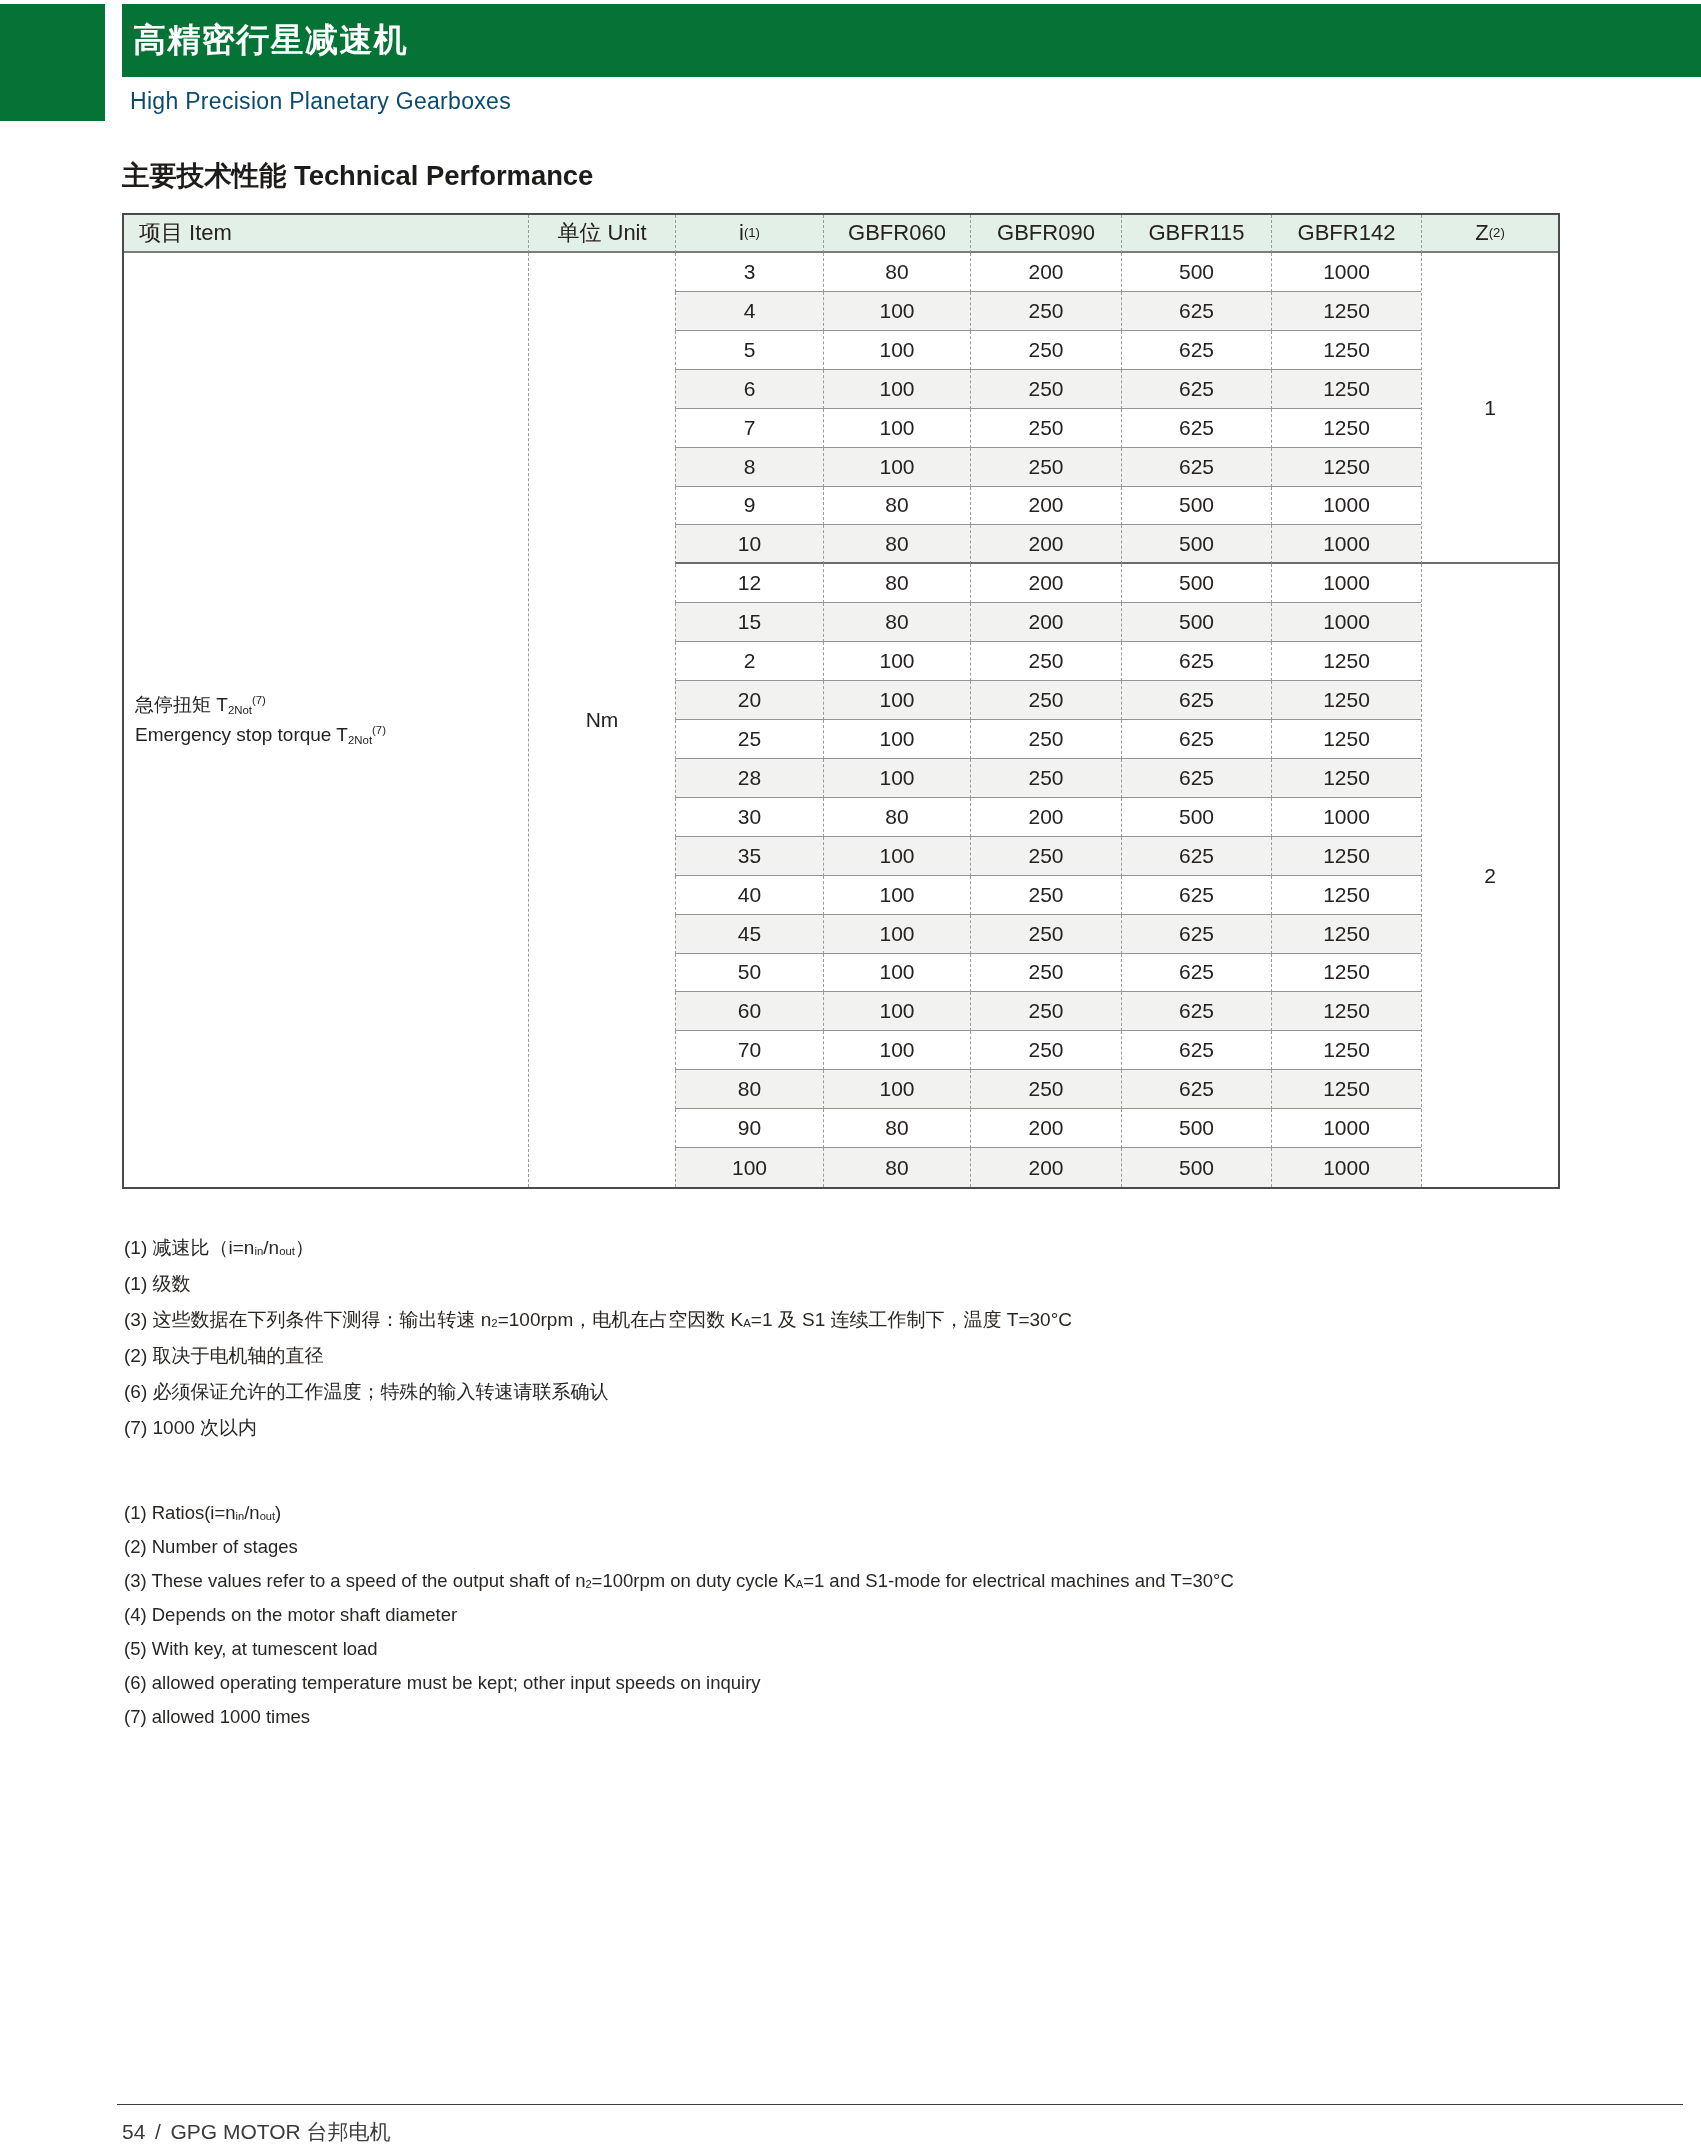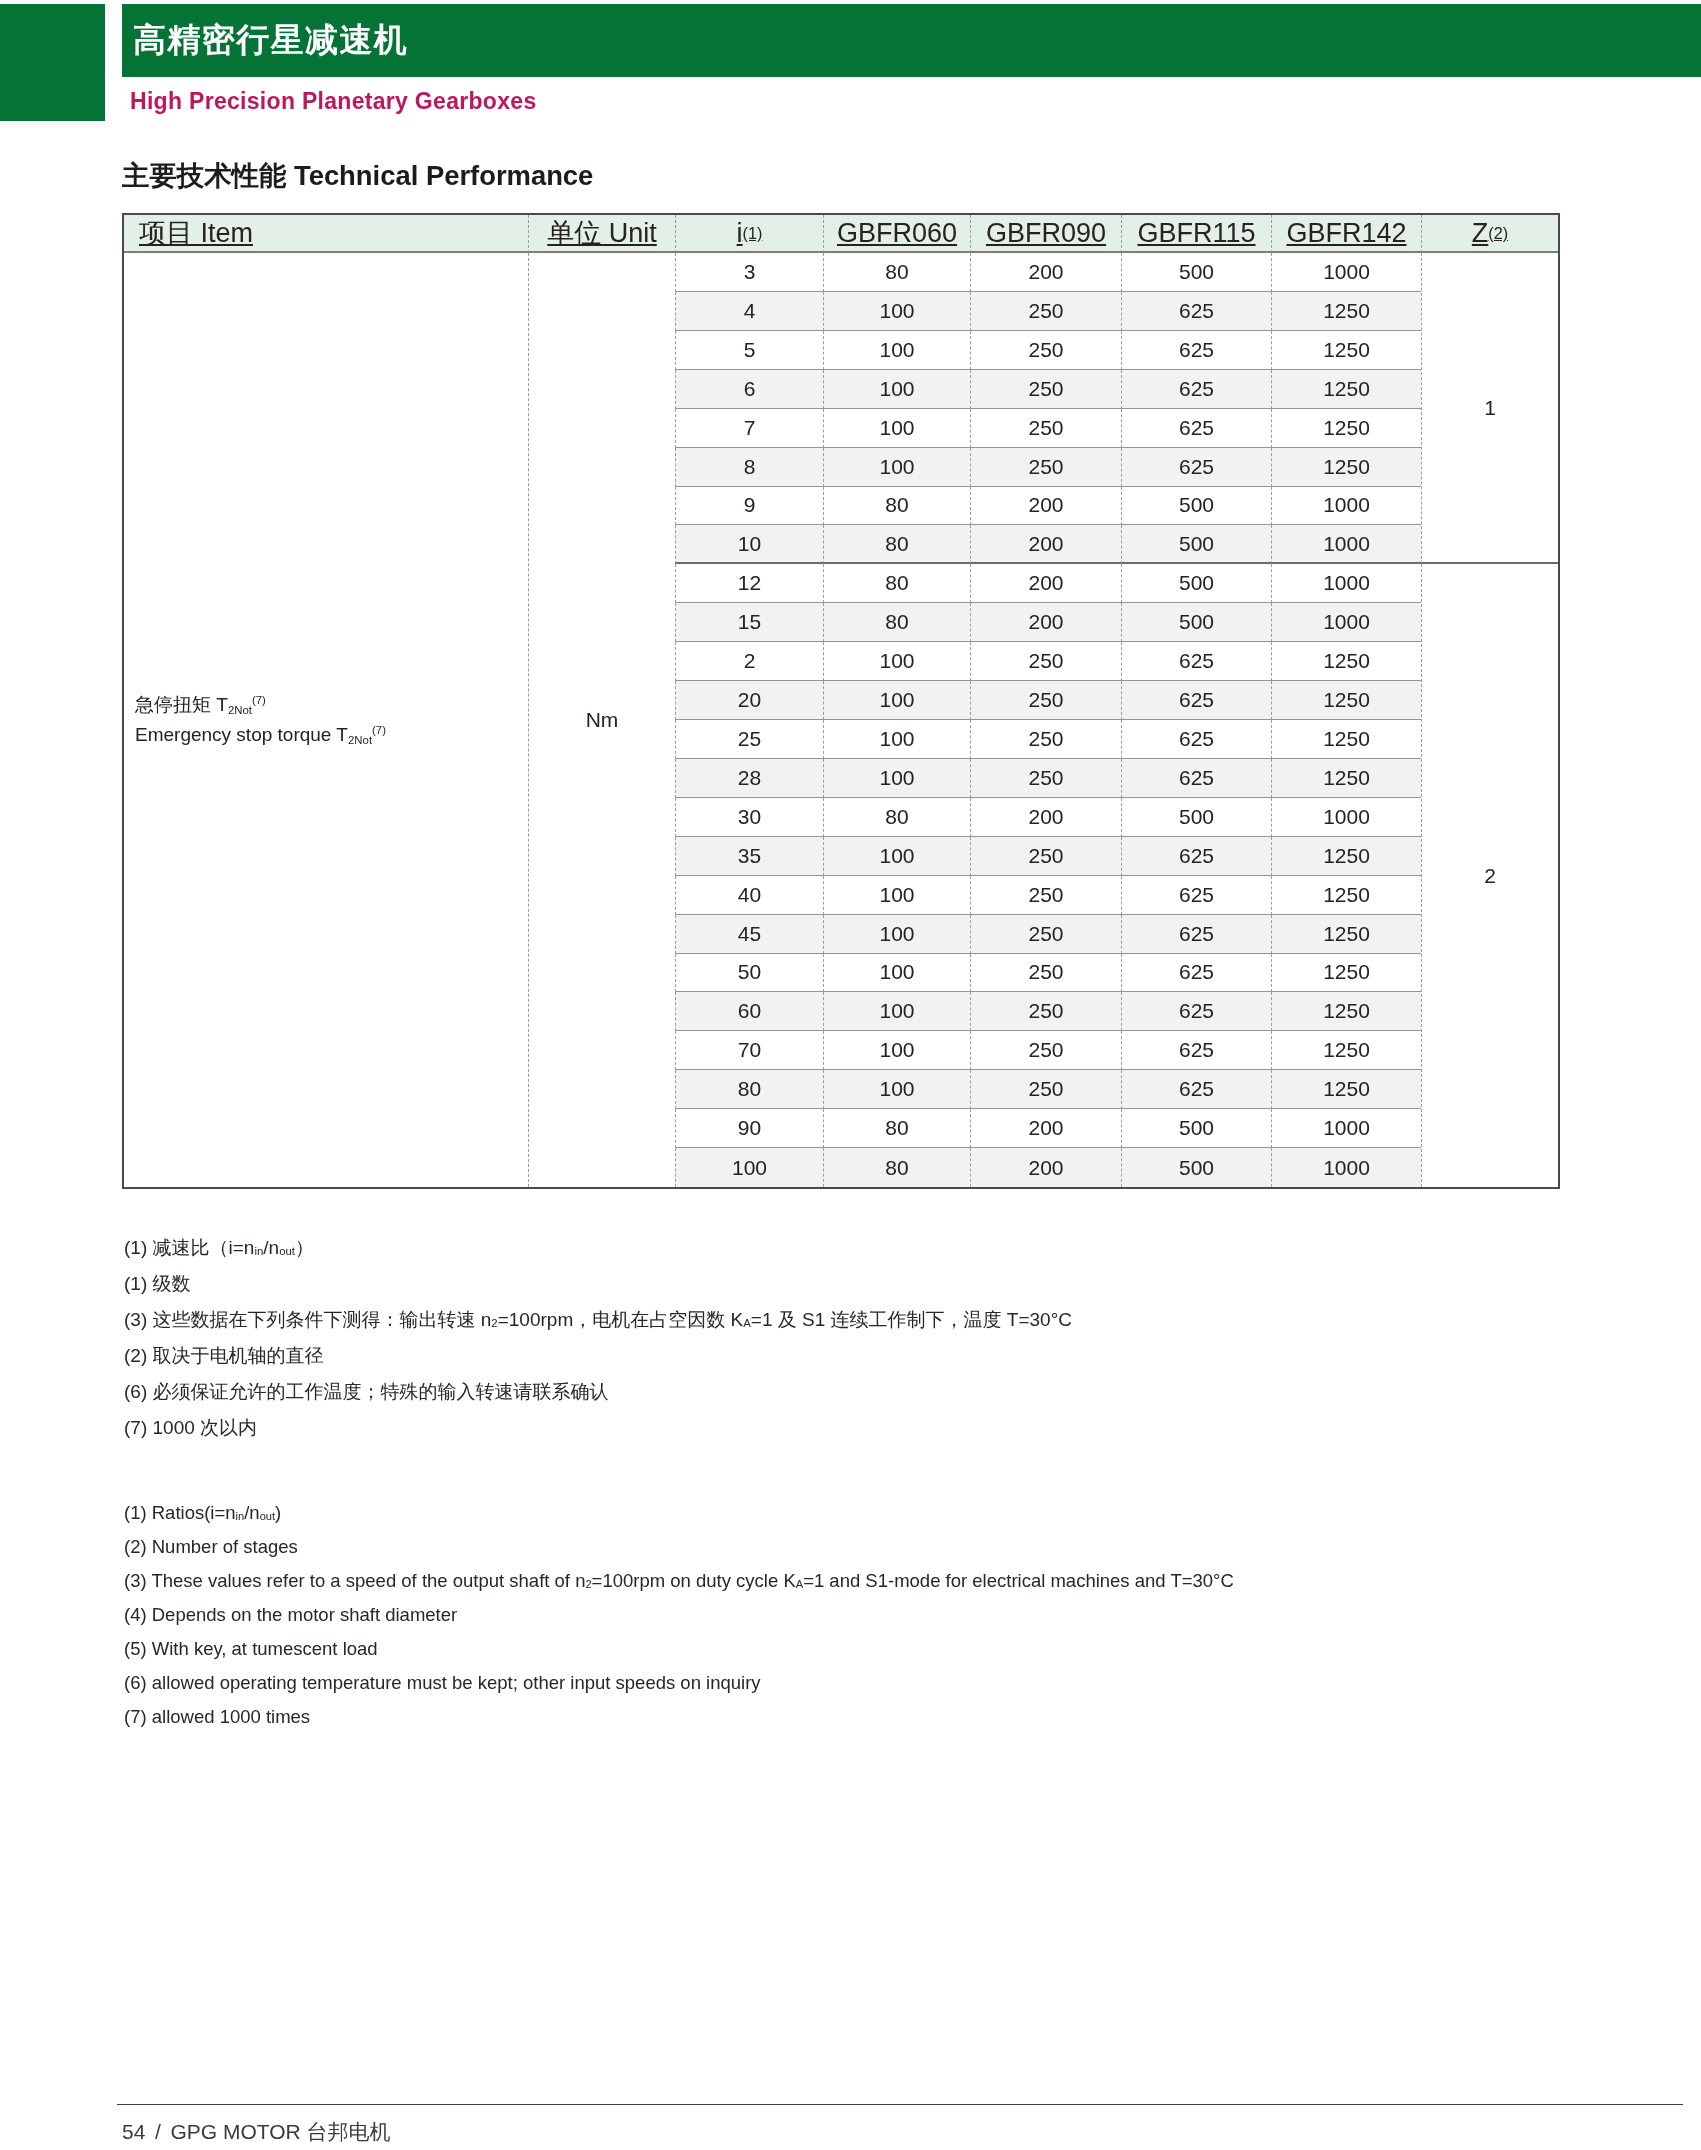--- a/index.html
+++ b/index.html
@@ -3,32 +3,32 @@
 <meta charset="utf-8">
 <style>
   html,body{margin:0;padding:0;background:#ffffff;}
   .page{position:relative;width:1702px;height:2151px;background:#ffffff;overflow:hidden;
         font-family:"Liberation Sans","DejaVu Sans",sans-serif;color:#262220;}
 
   
   .left-strip{position:absolute;left:0;top:4.1px;width:105px;height:117px;}
   .green-bar{position:absolute;left:122px;top:4.1px;width:1580px;height:73px;display:flex;align-items:center;}
   .green-bar .title{color:#ffffff;font-size:33px;font-weight:bold;letter-spacing:1.4px;padding-left:11px;}
-  .subtitle{position:absolute;left:130px;top:88px;font-size:23px;font-weight:bold;color:#be185d;letter-spacing:0.3px;}
+  .subtitle{position:absolute;left:130px;top:88px;font-size:23px;font-weight:normal;color:#0c4a6e;letter-spacing:0.3px;}
 
   .section-title{position:absolute;left:122px;top:158px;font-size:27.4px;font-weight:bold;color:#1f1b18;}
 
   
   .tbl{position:absolute;left:122px;top:213px;width:1438px;height:976px;box-sizing:border-box;
        display:grid;
        grid-template-columns:404px 147px 148px 147px 151px 150px 150px 137px;
        grid-template-rows:38px repeat(24,1fr);
        border:2.1px solid #4a4a4a;background:#ffffff;}
   .cell{display:flex;align-items:center;justify-content:center;font-size:21px;box-sizing:border-box;overflow:hidden;}
-  .h-cell{background:#e3f0e8;border-bottom:2.1px solid #7d7d7d;font-size:27px;text-decoration:underline;}
+  .h-cell{background:#e3f0e8;border-bottom:2.1px solid #7d7d7d;font-size:22px;}
   .h1{grid-column:1;grid-row:1;justify-content:flex-start;padding-left:15px;}
   .h2{grid-column:2;grid-row:1;} .h3{grid-column:3;grid-row:1;} .h4{grid-column:4;grid-row:1;}
   .h5{grid-column:5;grid-row:1;} .h6{grid-column:6;grid-row:1;} .h7{grid-column:7;grid-row:1;} .h8{grid-column:8;grid-row:1;}
   .vdash{border-left:1.4px dashed #9c9c9c;}
   .item-cell{grid-column:1;grid-row:2 / span 24;flex-direction:column;align-items:flex-start;justify-content:center;padding-left:11px;font-size:19px;line-height:30px;}
   .unit-cell{grid-column:2;grid-row:2 / span 24;font-size:21px;}
   .rowline{border-bottom:1.4px solid #949494;}
   .group-end{border-bottom:2.1px solid #6c6c6c !important;}
   .last-row{border-bottom:none !important;}
   .stripe{background:#f2f2f0;}

